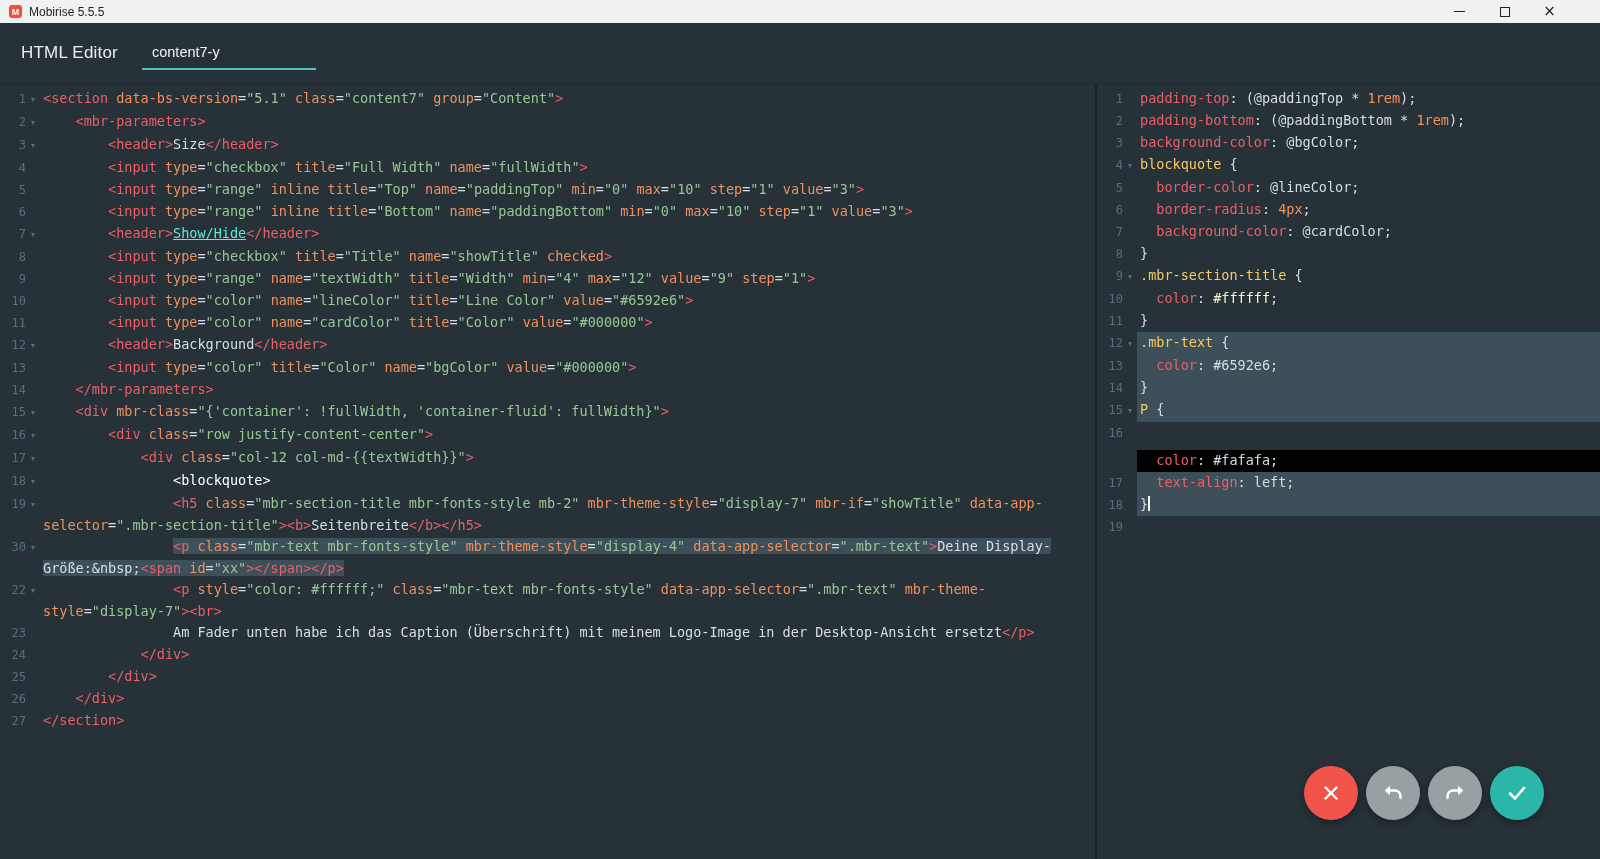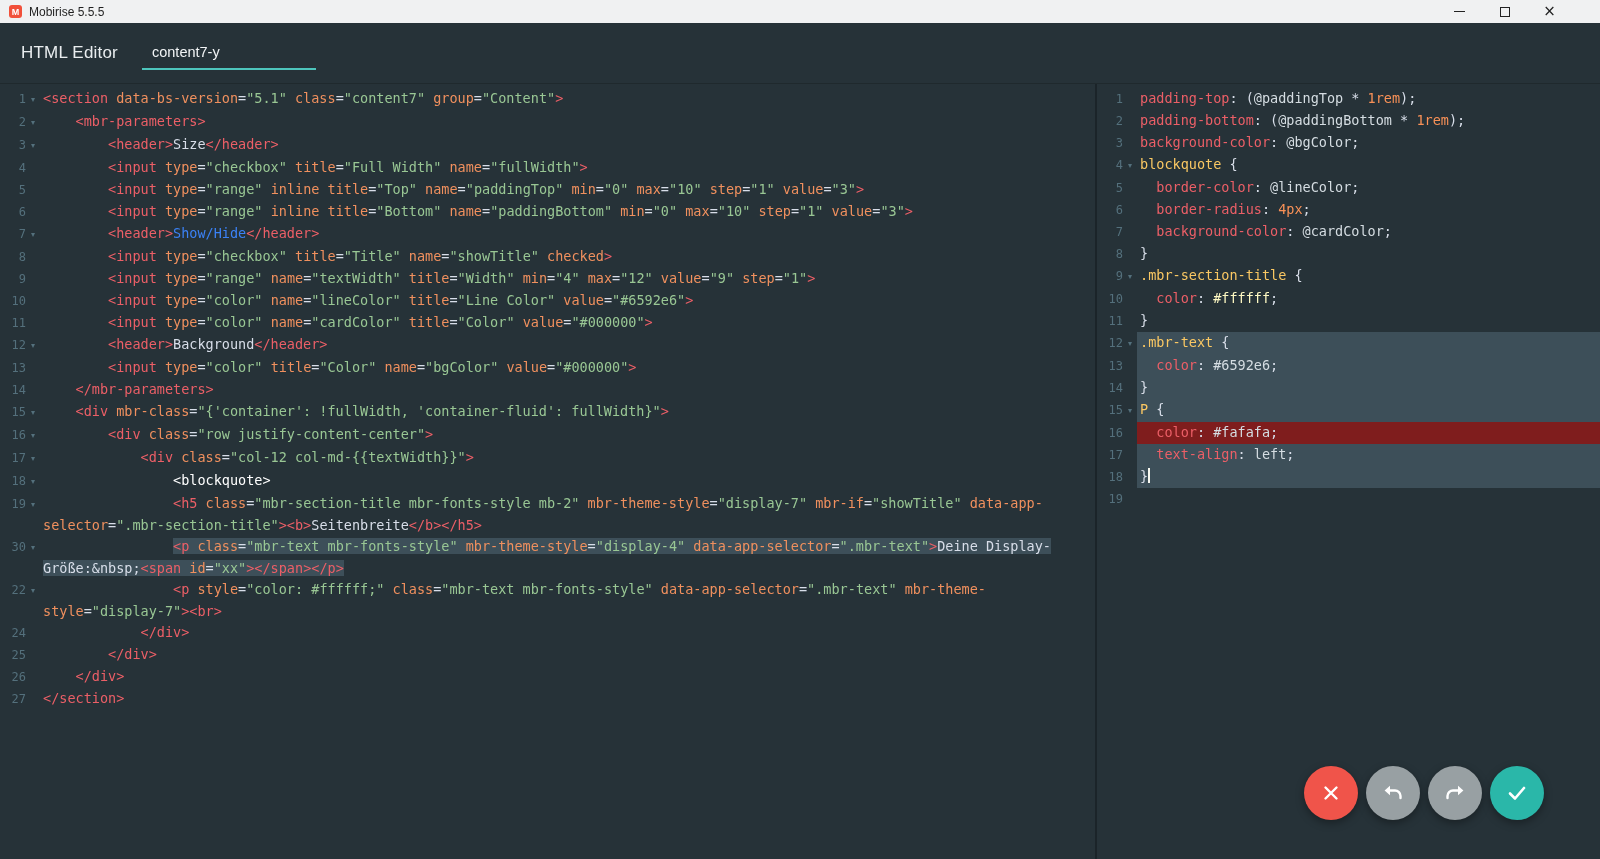--- a/index.html
+++ b/index.html
@@ -140,21 +140,21 @@
           <span class="lnum">6</span>
           <span class="fold"></span>
         </div>
         <div class="code"><span style="color: rgb(216, 222, 233);">        </span><span style="color: rgb(236, 95, 103);">&lt;input</span><span style="color: rgb(240, 144, 94);"> type</span><span style="color: rgb(216, 222, 233);">=</span><span style="color: rgb(153, 199, 148);">"range"</span><span style="color: rgb(240, 144, 94);"> inline</span><span style="color: rgb(240, 144, 94);"> title</span><span style="color: rgb(216, 222, 233);">=</span><span style="color: rgb(153, 199, 148);">"Bottom"</span><span style="color: rgb(240, 144, 94);"> name</span><span style="color: rgb(216, 222, 233);">=</span><span style="color: rgb(153, 199, 148);">"paddingBottom"</span><span style="color: rgb(240, 144, 94);"> min</span><span style="color: rgb(216, 222, 233);">=</span><span style="color: rgb(153, 199, 148);">"0"</span><span style="color: rgb(240, 144, 94);"> max</span><span style="color: rgb(216, 222, 233);">=</span><span style="color: rgb(153, 199, 148);">"10"</span><span style="color: rgb(240, 144, 94);"> step</span><span style="color: rgb(216, 222, 233);">=</span><span style="color: rgb(153, 199, 148);">"1"</span><span style="color: rgb(240, 144, 94);"> value</span><span style="color: rgb(216, 222, 233);">=</span><span style="color: rgb(153, 199, 148);">"3"</span><span style="color: rgb(236, 95, 103);">&gt;</span></div>
       </div>
       <div class="cm-row">
         <div class="gut">
           <span class="lnum">7</span>
           <span class="fold">▾</span>
         </div>
-        <div class="code"><span style="color: rgb(216, 222, 233);">        </span><span style="color: rgb(236, 95, 103);">&lt;header&gt;</span><span style="color: #3b82f6;">Show/Hide</span><span style="color: rgb(236, 95, 103);">&lt;/header&gt;</span></div>
+        <div class="code"><span style="color: rgb(216, 222, 233);">        </span><span style="color: rgb(236, 95, 103);">&lt;header&gt;</span><span style="color: #5eead4; text-decoration: underline;">Show/Hide</span><span style="color: rgb(236, 95, 103);">&lt;/header&gt;</span></div>
       </div>
       <div class="cm-row">
         <div class="gut">
           <span class="lnum">8</span>
           <span class="fold"></span>
         </div>
         <div class="code"><span style="color: rgb(216, 222, 233);">        </span><span style="color: rgb(236, 95, 103);">&lt;input</span><span style="color: rgb(240, 144, 94);"> type</span><span style="color: rgb(216, 222, 233);">=</span><span style="color: rgb(153, 199, 148);">"checkbox"</span><span style="color: rgb(240, 144, 94);"> title</span><span style="color: rgb(216, 222, 233);">=</span><span style="color: rgb(153, 199, 148);">"Title"</span><span style="color: rgb(240, 144, 94);"> name</span><span style="color: rgb(216, 222, 233);">=</span><span style="color: rgb(153, 199, 148);">"showTitle"</span><span style="color: rgb(240, 144, 94);"> checked</span><span style="color: rgb(236, 95, 103);">&gt;</span></div>
       </div>
       <div class="cm-row">
         <div class="gut">
@@ -239,20 +239,27 @@
           <span class="fold">▾</span>
         </div>
         <div class="code"><span style="color: rgb(216, 222, 233);">                </span><span style="background: rgb(61, 79, 89);"><span style="color: rgb(236, 95, 103);">&lt;p</span><span style="color: rgb(240, 144, 94);"> class</span><span style="color: rgb(216, 222, 233);">=</span><span style="color: rgb(153, 199, 148);">"mbr-text mbr-fonts-style"</span><span style="color: rgb(240, 144, 94);"> mbr-theme-style</span><span style="color: rgb(216, 222, 233);">=</span><span style="color: rgb(153, 199, 148);">"display-4"</span><span style="color: rgb(240, 144, 94);"> data-app-selector</span><span style="color: rgb(216, 222, 233);">=</span><span style="color: rgb(153, 199, 148);">".mbr-text"</span><span style="color: rgb(236, 95, 103);">&gt;</span><span style="color: rgb(216, 222, 233);">Deine Display-Größe:&amp;nbsp;</span><span style="color: rgb(236, 95, 103);">&lt;span</span><span style="color: rgb(240, 144, 94);"> id</span><span style="color: rgb(216, 222, 233);">=</span><span style="color: rgb(153, 199, 148);">"xx"</span><span style="color: rgb(236, 95, 103);">&gt;&lt;/span&gt;&lt;/p&gt;</span></span></div>
       </div>
       <div class="cm-row">
         <div class="gut">
           <span class="lnum">22</span>
           <span class="fold">▾</span>
         </div>
         <div class="code"><span style="color: rgb(216, 222, 233);">                </span><span style="color: rgb(236, 95, 103);">&lt;p</span><span style="color: rgb(240, 144, 94);"> style</span><span style="color: rgb(216, 222, 233);">=</span><span style="color: rgb(153, 199, 148);">"color: #ffffff;"</span><span style="color: rgb(240, 144, 94);"> class</span><span style="color: rgb(216, 222, 233);">=</span><span style="color: rgb(153, 199, 148);">"mbr-text mbr-fonts-style"</span><span style="color: rgb(240, 144, 94);"> data-app-selector</span><span style="color: rgb(216, 222, 233);">=</span><span style="color: rgb(153, 199, 148);">".mbr-text"</span><span style="color: rgb(240, 144, 94);"> mbr-theme-style</span><span style="color: rgb(216, 222, 233);">=</span><span style="color: rgb(153, 199, 148);">"display-7"</span><span style="color: rgb(236, 95, 103);">&gt;&lt;br&gt;</span></div>
+      </div>
+      <div class="cm-row">
+        <div class="gut">
+          <span class="lnum">23</span>
+          <span class="fold"></span>
+        </div>
+        <div class="code"><span style="color: rgb(216, 222, 233);">                Am Fader unten habe ich das Caption (Überschrift) mit meinem Logo-Image in der Desktop-Ansicht ersetzt</span><span style="color: rgb(236, 95, 103);">&lt;/p&gt;</span></div>
       </div>
       <div class="cm-row">
         <div class="gut">
           <span class="lnum">24</span>
           <span class="fold"></span>
         </div>
         <div class="code"><span style="color: rgb(216, 222, 233);">            </span><span style="color: rgb(236, 95, 103);">&lt;/div&gt;</span></div>
       </div>
       <div class="cm-row">
         <div class="gut">
@@ -380,21 +387,21 @@
           <span class="lnum">15</span>
           <span class="fold">▾</span>
         </div>
         <div class="code" style="background: rgb(61, 79, 89);"><span style="color: rgb(250, 200, 99);">P</span><span style="color: rgb(216, 222, 233);"> {</span></div>
       </div>
       <div class="cm-row">
         <div class="gut">
           <span class="lnum">16</span>
           <span class="fold"></span>
         </div>
-        <div class="code" style="background: #7f1d1d;"><span style="color: rgb(216, 222, 233);">  </span><span style="color: rgb(236, 95, 103);">color</span><span style="color: rgb(216, 222, 233);">: </span><span style="color: rgb(213, 221, 226);">#fafafa</span><span style="color: rgb(216, 222, 233);">;</span></div>
+        <div class="code" style="background: #000000; margin-top: 28px;"><span style="color: rgb(216, 222, 233);">  </span><span style="color: rgb(236, 95, 103);">color</span><span style="color: rgb(216, 222, 233);">: </span><span style="color: rgb(213, 221, 226);">#fafafa</span><span style="color: rgb(216, 222, 233);">;</span></div>
       </div>
       <div class="cm-row">
         <div class="gut">
           <span class="lnum">17</span>
           <span class="fold"></span>
         </div>
         <div class="code" style="background: rgb(61, 79, 89);"><span style="color: rgb(216, 222, 233);">  </span><span style="color: rgb(236, 95, 103);">text-align</span><span style="color: rgb(216, 222, 233);">: </span><span style="color: rgb(213, 221, 226);">left</span><span style="color: rgb(216, 222, 233);">;</span></div>
       </div>
       <div class="cm-row">
         <div class="gut">

